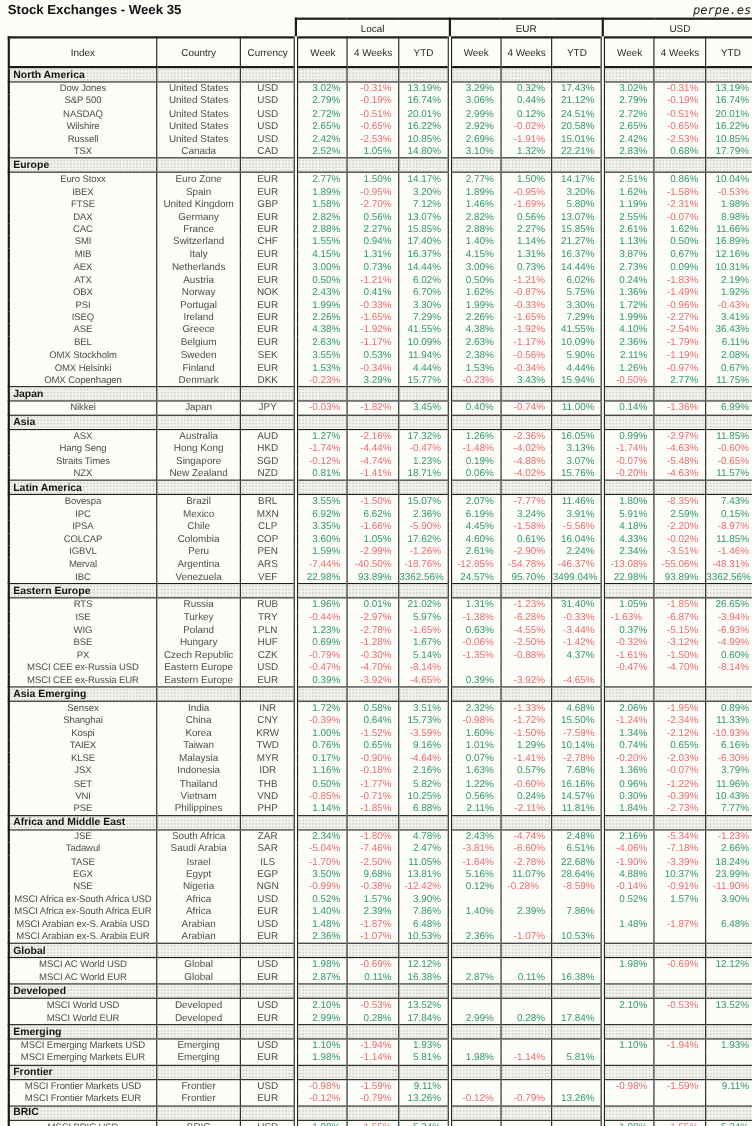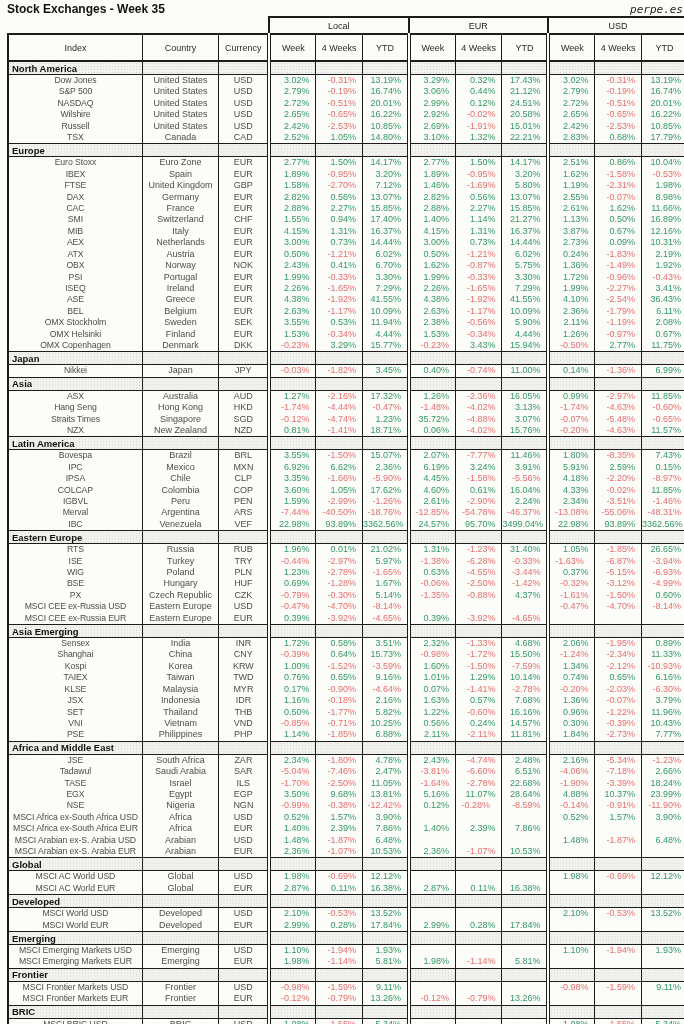--- a/index.html
+++ b/index.html
@@ -518,21 +518,21 @@
           <td class="thin val" style="color: rgb(232, 110, 110);">-4.63%</td>
           <td class="thin val" style="color: rgb(232, 110, 110);">-0.60%</td>
         </tr>
         <tr class="data-row">
           <td class="idx">Straits Times</td>
           <td class="thin ctry">Singapore</td>
           <td class="thin ccy">SGD</td>
           <td class="sep val" style="color: rgb(232, 110, 110);">-0.12%</td>
           <td class="thin val" style="color: rgb(232, 110, 110);">-4.74%</td>
           <td class="thin val" style="color: rgb(51, 153, 102);">1.23%</td>
-          <td class="sep val" style="color: rgb(51, 153, 102);">35.72%</td>
+          <td class="sep val" style="color: rgb(51, 153, 102);">0.19%</td>
           <td class="thin val" style="color: rgb(232, 110, 110);">-4.88%</td>
           <td class="thin val" style="color: rgb(51, 153, 102);">3.07%</td>
           <td class="sep val" style="color: rgb(232, 110, 110);">-0.07%</td>
           <td class="thin val" style="color: rgb(232, 110, 110);">-5.48%</td>
           <td class="thin val" style="color: rgb(232, 110, 110);">-0.65%</td>
         </tr>
         <tr class="data-row">
           <td class="idx">NZX</td>
           <td class="thin ctry">New Zealand</td>
           <td class="thin ccy">NZD</td>

